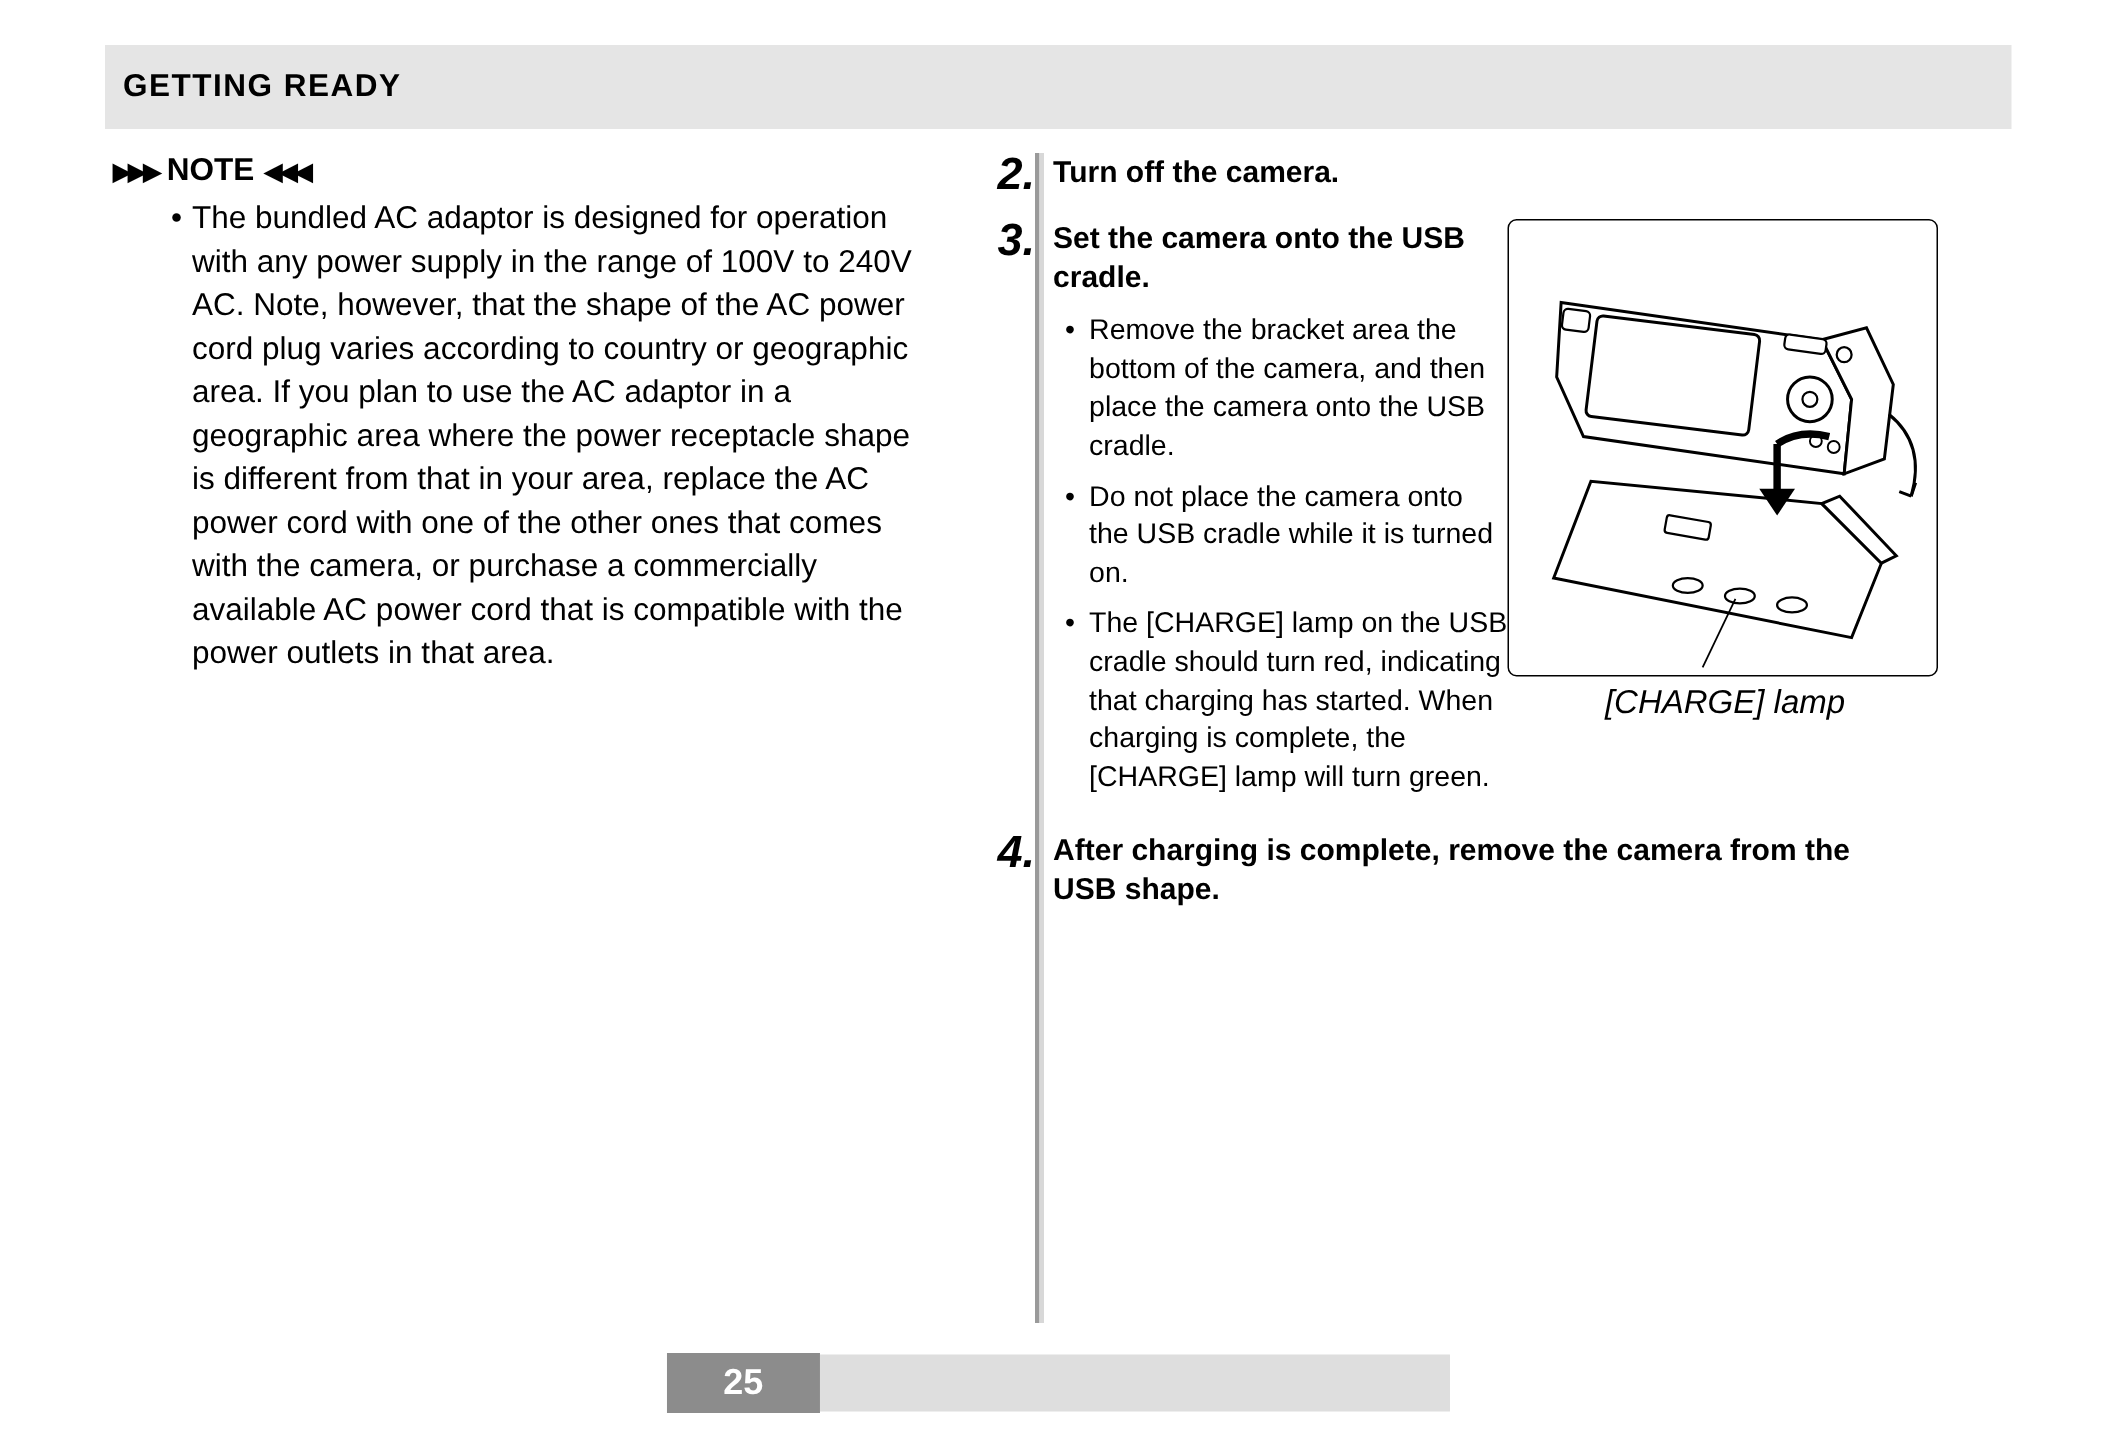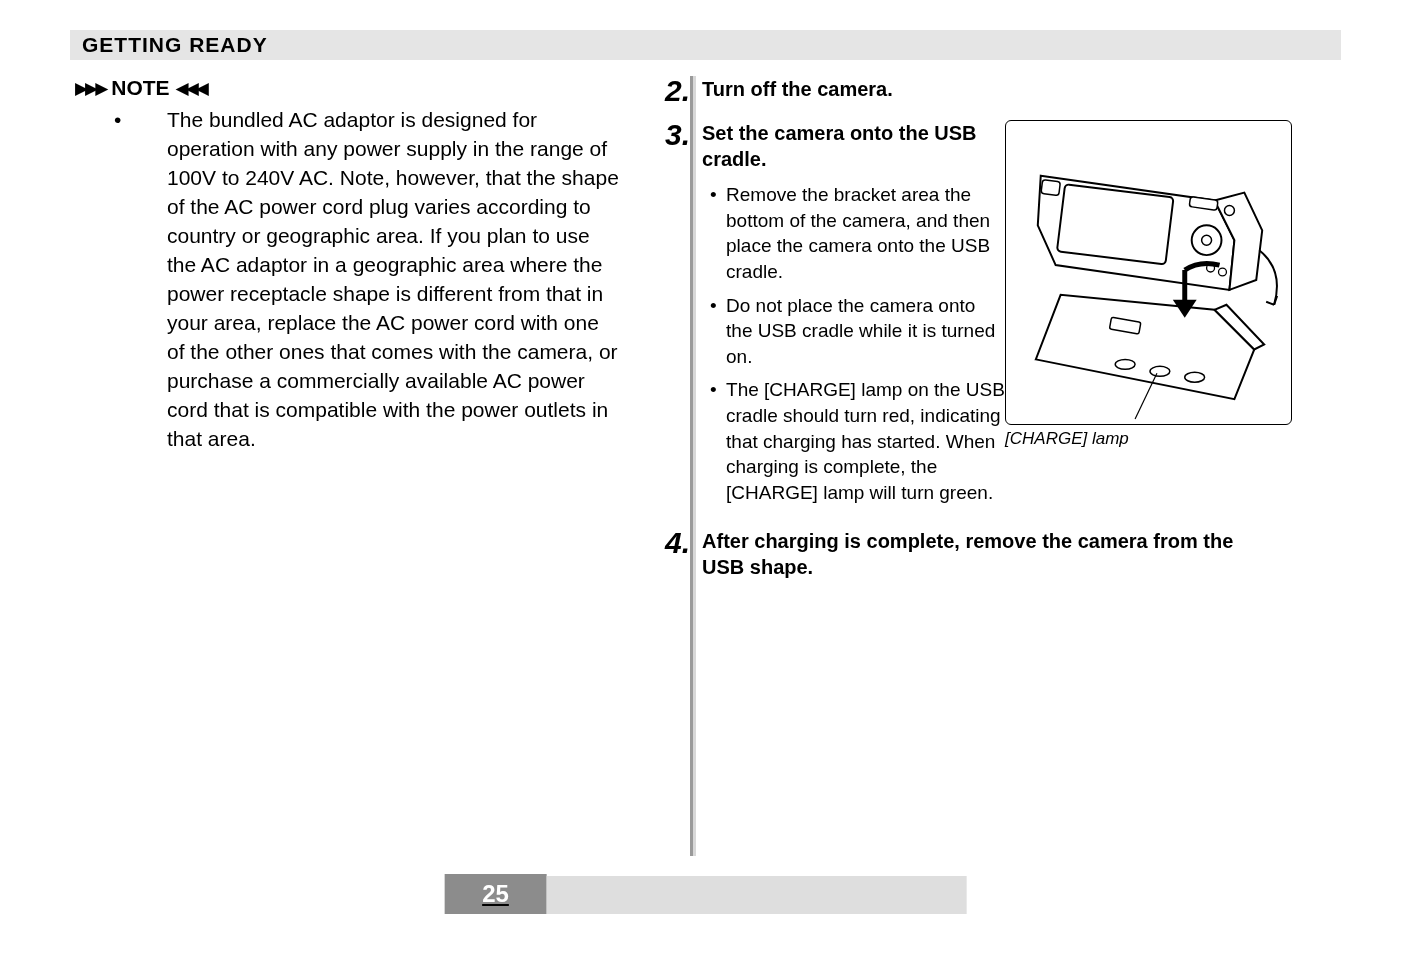--- a/index.html
+++ b/index.html
@@ -1,20 +1,20 @@
 <!DOCTYPE html>
 <html><head>
 <meta charset="utf-8">
 <style>
   * { box-sizing: border-box; margin: 0; padding: 0; }
   html, body { width: 1411px; height: 954px; background: #fff; font-family: Arial, Helvetica, sans-serif; color: #000; position: relative; }
   .page { padding: 30px 70px 0 70px; position: relative; height: 100%; }
   .header-bar {
     background: #e5e5e5;
-    padding: 3px 12px;
+    padding: 16px 12px;
     font-weight: bold;
     font-size: 21px;
     margin-bottom: 16px;
     letter-spacing: 1px;
   }
   .columns { display: flex; gap: 0; position: relative; }
   .col-left { width: 570px; padding-right: 18px; }
   .col-right { width: 640px; padding-left: 25px; }
   .divider {
     position: absolute;
@@ -26,47 +26,46 @@
   }
   .divider .dv-dark { width: 3px; height: 100%; background: #9a9a9a; display: inline-block; }
   .divider .dv-light { width: 3px; height: 100%; background: #d8d8d8; display: inline-block; }
 
   .note-header { display: flex; align-items: center; gap: 2px; margin-bottom: 6px; margin-left: 5px;}
   .note-header .tri { font-size: 17px; letter-spacing: -3px; color: #000; }
   .note-header .note-word { font-weight: bold; font-size: 21px; margin: 0 4px; text-align: center; }
 
   .note-bullet { display: flex; font-size: 21px; line-height: 1.38; margin-left: 44px; }
   .note-bullet .dot { width: 14px; flex: none; }
-  .note-bullet > span:nth-child(2) { flex: 1; margin-left: 39px; }
+  .note-bullet > span:nth-child(2) { flex: 1; }
 
   .step { display: flex; gap: 12px; margin-bottom: 10px; align-items:flex-start;}
   .step-num { font-size: 30px; font-weight: bold; font-style: italic; line-height: 1; flex:none; }
   .step-body { flex: 1; }
   .step-title { font-size: 20px; font-weight: bold; line-height: 1.3; }
   .step .sub { margin-top: 8px; }
 
   .step3-row { display:flex; gap:0; }
   .step3-text { width: 303px; }
   .step3-img { width: 290px; }
 
   .sub { display:flex; font-size: 19px; line-height:1.35; padding-left: 8px; margin-bottom:8px;}
   .sub .sdot { width:16px; flex:none; }
   .sub > span:nth-child(2) { flex:1; }
 
   .img-box { border:1px solid #000; border-radius:6px; display:block; width:287px; height:305px; background:#fff;}
-  .img-caption { font-style: italic; font-size:17px; margin-top:4px;}
+  .img-caption { font-style: italic; font-size:22px; text-align:center; margin-top:4px;}
 
   .page-num-bar {
     position: absolute;
-    bottom: 40px;
+    bottom: 12px;
     left: 50%;
     transform: translateX(-50%);
     display:flex;
-    align-items:flex-end;
-    text-decoration:underline;
+    align-items:center;
   }
   .pn-box { background:#8c8c8c; color:#fff; font-weight:bold; font-size:24px; padding:6px 38px;}
   .pn-right { background:#dedede; width:420px; height:38px;}
 </style>
 </head>
 <body>
 
 <div class="page">
   <div class="header-bar">GETTING READY</div>
 

